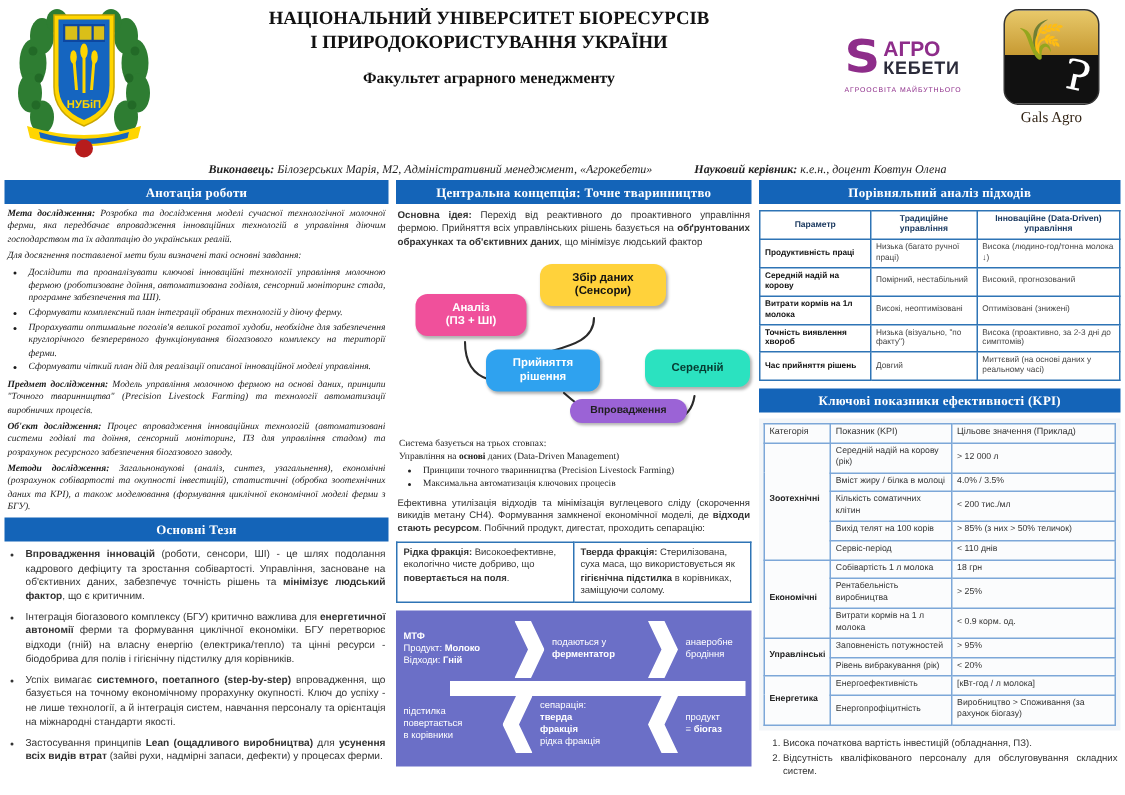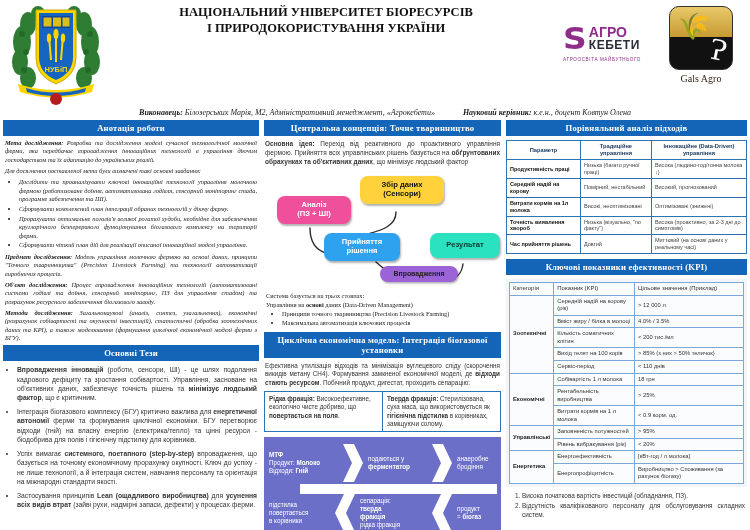--- a/index.html
+++ b/index.html
@@ -128,20 +128,21 @@
       <text x="50" y="68" font-size="7.5" font-family="Liberation Sans, sans-serif" font-weight="bold" fill="#ffd500" text-anchor="middle">НУБіП</text>
 
       <path d="M12 80 Q50 92 88 80 L86 88 Q50 99 14 88 Z" fill="#ffd500"></path>
       <path d="M20 84 Q50 93 80 84 L79 88 Q50 96 21 88 Z" fill="#1565c0"></path>
       <circle cx="50" cy="95" r="6" fill="#b71c1c"></circle>
     </svg>
 
     <div class="hdr-center">
       <div class="uni-line">НАЦІОНАЛЬНИЙ УНІВЕРСИТЕТ БІОРЕСУРСІВ</div>
       <div class="uni-line">І ПРИРОДОКОРИСТУВАННЯ УКРАЇНИ</div>
+      <div class="fac-line fac-first">Факультет аграрного менеджменту</div>
     </div>
 
     <div class="logo-agro">
       <div class="agro-row">
         <div class="agro-s">S</div>
         <div class="agro-txt">
           <div class="agro-t1">АГРО</div>
           <div class="agro-t2">КЕБЕТИ</div>
         </div>
       </div>
@@ -206,37 +207,36 @@
         </div>
         <div class="node n-yellow" style="left:96px;top:6px;width:76px;">
           <div>Збір даних</div>
             <div>(Сенсори)</div>
         </div>
         <div class="node n-blue" style="left:60px;top:63px;width:68px;">
           <div>Прийняття</div>
             <div>рішення</div>
         </div>
         <div class="node n-teal" style="left:166px;top:63px;width:62px;padding-top:8px;padding-bottom:8px;">
-          <div>Результат</div>
+          <div>Середній</div>
         </div>
         <div class="node n-purple" style="left:116px;top:96px;width:70px;padding-top:4px;padding-bottom:4px;">
           <div>Впровадження</div>
         </div>
       </div>
 
       <div class="pillars">
         <div>Система базується на трьох стовпах:</div>
         <div><span>Управління на </span><span style="font-weight: bold;">основі</span><span> даних (Data-Driven Management)</span></div>
         <ul>
           <li>Принципи точного тваринництва (Precision Livestock Farming)</li>
           <li>Максимальна автоматизація ключових процесів</li>
         </ul>
       </div>
 
-      <div class="sec-h">Циклічна економічна модель: Інтеграція біогазової установки</div>
       <p class="cyc-intro"><span>Ефективна утилізація відходів та мінімізація вуглецевого сліду (скорочення викидів метану CH4). Формування замкненої економічної моделі, де </span><span style="font-weight: bold;">відходи стають ресурсом</span><span>. Побічний продукт, дигестат, проходить сепарацію:</span></p>
 
       <table class="frac">
         <tbody>
             <tr>
           <td><span style="font-weight: bold;">Рідка фракція:</span><span> Високоефективне, екологічно чисте добриво, що </span><span style="font-weight: bold;">повертається на поля</span><span>.</span></td>
           <td><span style="font-weight: bold;">Тверда фракція:</span><span> Стерилізована, суха маса, що використовується як </span><span style="font-weight: bold;">гігієнічна підстилка</span><span> в корівниках, заміщуючи солому.</span></td>
         </tr>
       </tbody>
         </table>

